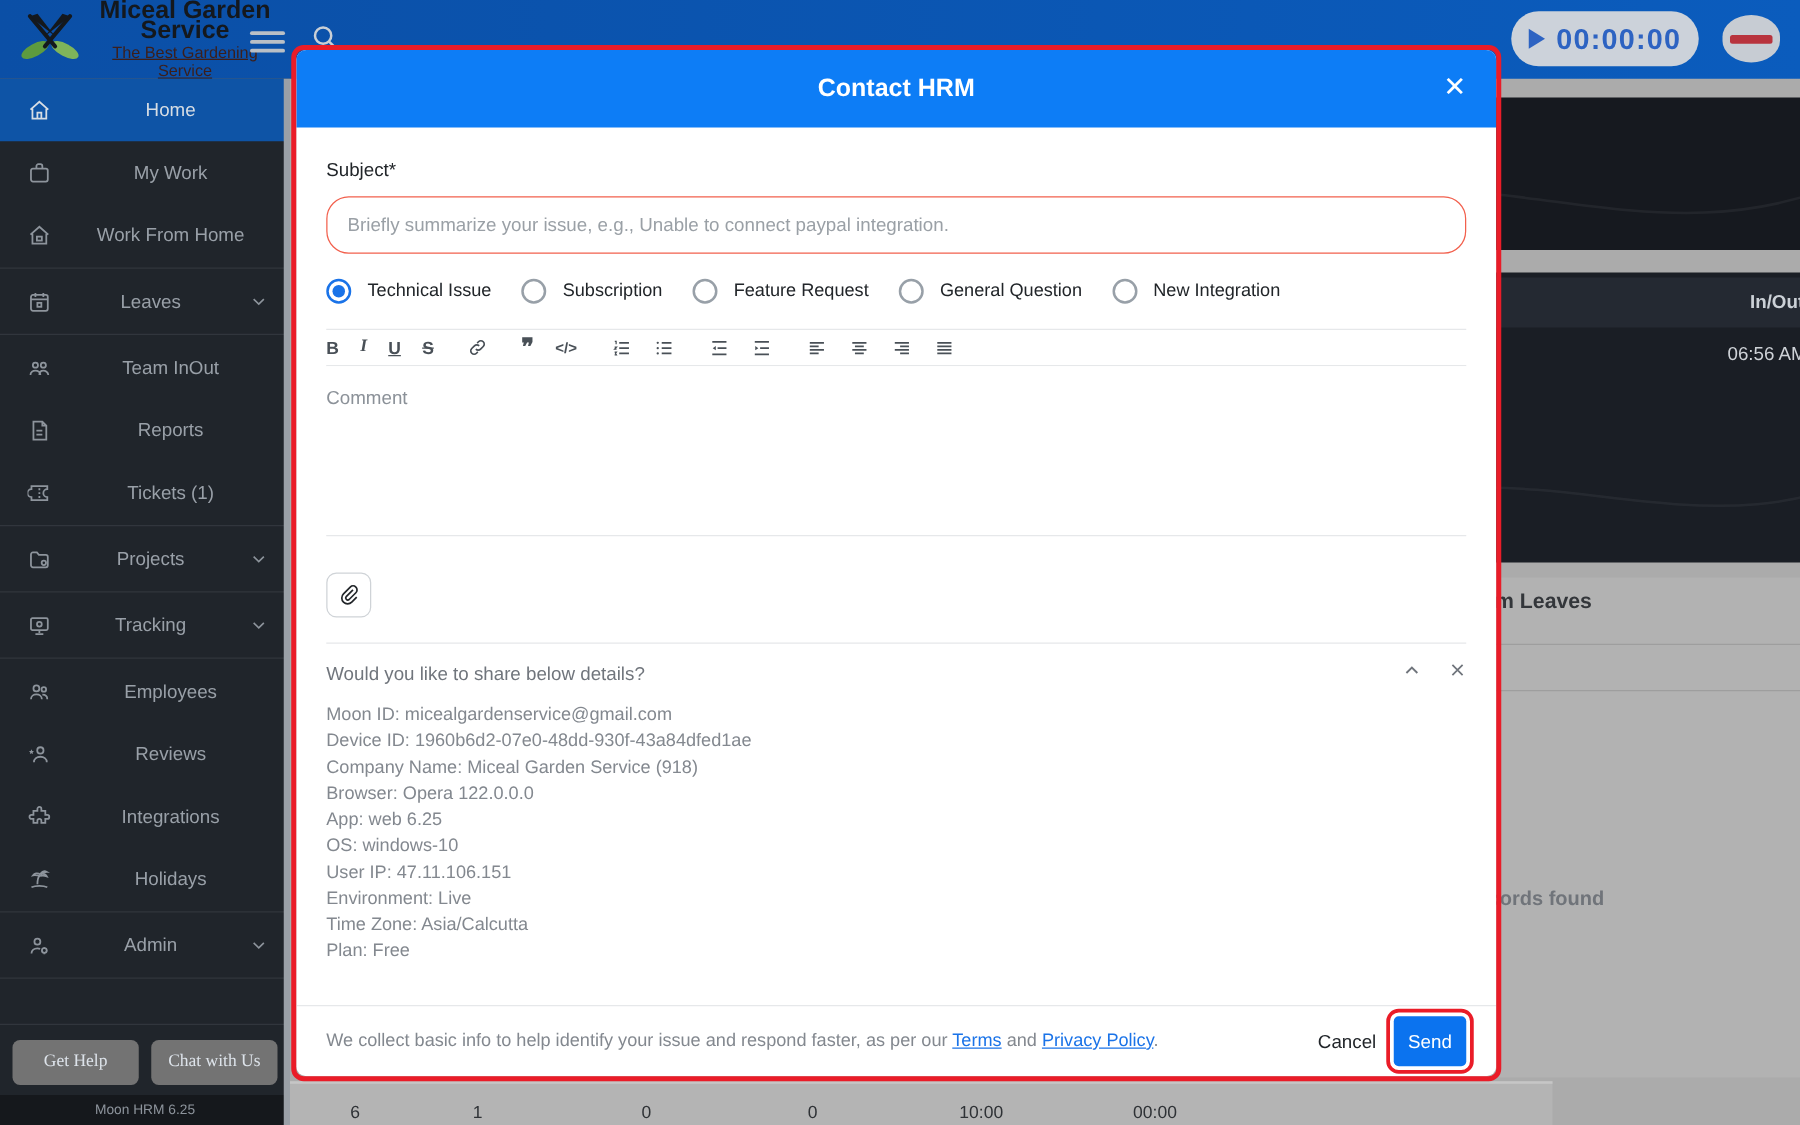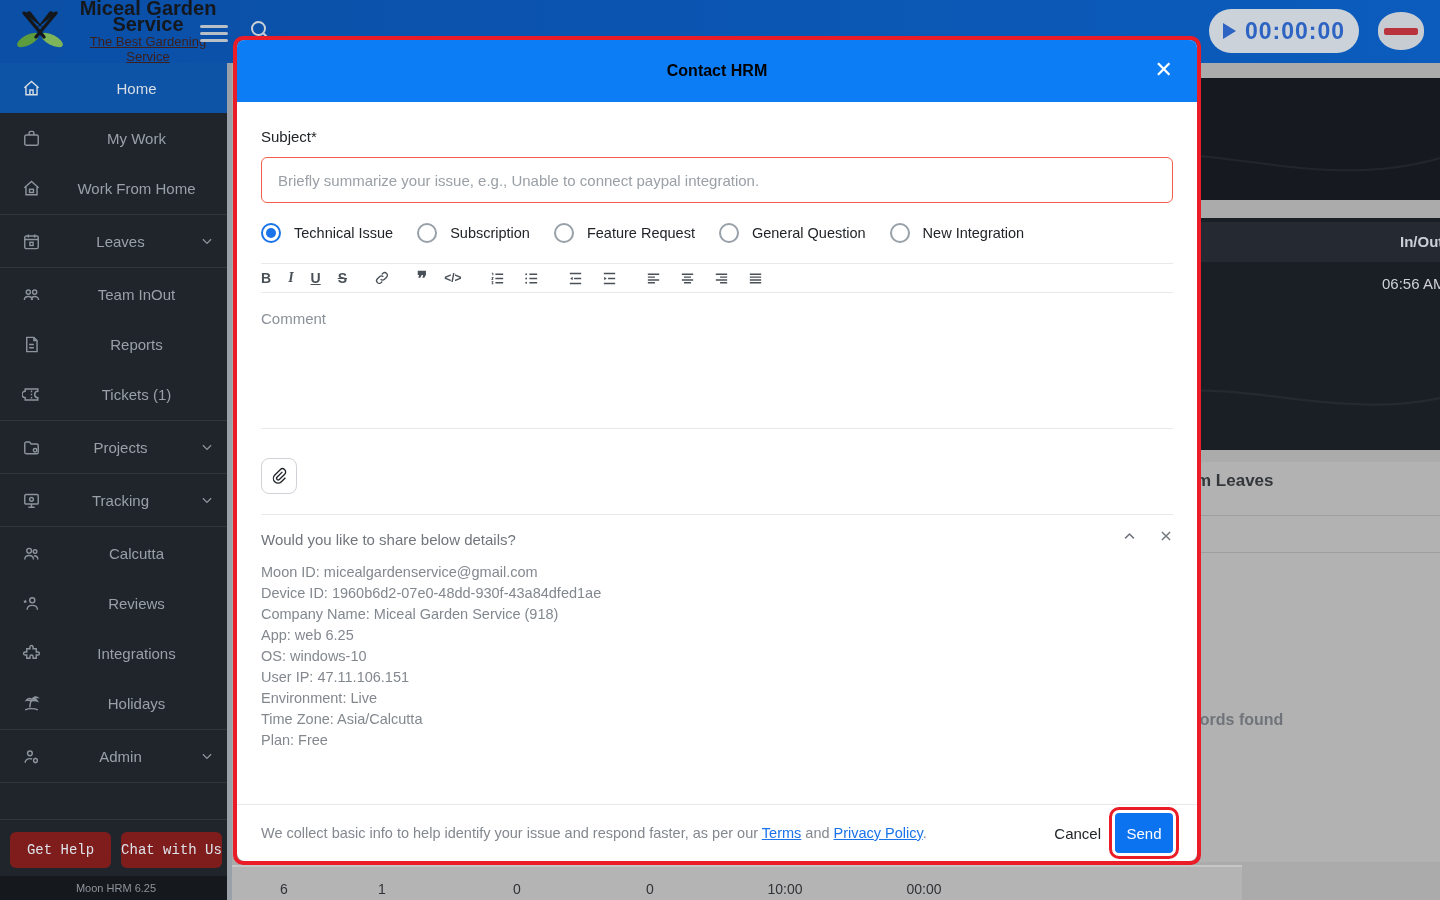--- a/index.html
+++ b/index.html
@@ -32,22 +32,22 @@
              z-index:6; display:flex; flex-direction:column; }
   .side-item { height:50px; display:flex; align-items:center; gap:18px; padding:0 18px 0 22px;
                color:#99a0a8; font-size:15px; cursor:pointer; flex:0 0 auto; }
   .side-item .lbl { flex:1;text-align:center; }
   .side-item svg { stroke:#8d949c; }
   .side-item.active { background:#0e54a6; color:#d6dde4; }
   .side-item.active svg { stroke:#d6dde4; }
   .side-div { height:1px; background:#31363d; margin:1px 0; flex:0 0 auto; }
   #side-bottom { margin-top:auto; border-top:1px solid #31363d; padding:12px 10px 8px 10px;
                  display:flex; gap:10px; }
-  .side-btn { flex:1; height:36px; background:#7f1d1d; color:#dde3ea; border:none; border-radius:6px;
-              font-size:14px; font-family:Liberation Mono, monospace; cursor:pointer; }
+  .side-btn { flex:1; height:36px; background:#737373; color:#dde3ea; border:none; border-radius:6px;
+              font-size:14px; font-family:Liberation Serif, serif; cursor:pointer; }
   #version-bar { height:24px; background:#15181c; color:#8d949c; font-size:11px;
                  display:flex; align-items:center; justify-content:center; flex:0 0 auto; }
   #sidebar-scrollbar { position:absolute; left:227px; top:63px; width:5px; height:837px; background:#9aa0a7; z-index:7; }
 
   
   #content { position:absolute; left:232px; top:63px; width:1208px; height:837px; background:#ababab; }
   .dark-card { position:absolute; background:#16191f; border-radius:10px; overflow:hidden; }
   #card-time { left:840px; top:15px; width:582px; height:122px; }
   #card-inout { left:840px; top:155px; width:582px; height:232px; background:#1a1e25; }
   #inout-head { position:absolute; left:0; top:4px; width:582px; height:40px; background:#242932;
@@ -67,25 +67,25 @@
                 border-top:2px solid #c6c6c6; }
   .brv { position:absolute; top:14px; transform:translateX(-50%); font-size:14px; color:#2f3236; }
 
   
   #annotation-box { position:absolute; left:233px; top:36px; width:968px; height:829px;
                     border:4px solid #ea1c28; border-radius:10px; z-index:20; pointer-events:none; }
   #modal { position:absolute; left:237px; top:40px; width:960px; height:821px; background:#ffffff;
            border-radius:8px; z-index:15; display:flex; flex-direction:column; overflow:hidden; }
   #modal-header { height:62px; background:#0d7df6; flex:0 0 auto; position:relative;
                   display:flex; align-items:center; justify-content:center; }
-  #modal-title { color:#000000; font-size:16px; font-weight:bold; }
+  #modal-title { color:#ffffff; font-size:20px; font-weight:bold; }
   #modal-close { position:absolute; right:24px; top:19px; color:#ffffff; font-size:22px; line-height:22px; cursor:pointer; }
   #modal-body { padding:0 24px; flex:1; display:flex; flex-direction:column; }
   #subject-label { margin-top:26px; font-size:15px; color:#212529; }
-  #subject-input { margin-top:12px; height:46px; width:100%; border:1px solid #f2604d; border-radius:6px;
+  #subject-input { margin-top:12px; height:46px; width:100%; border:1px solid #f2604d; border-radius:18px;
                    padding:0 16px; font-size:15px; font-family:inherit; color:#212529; outline:none; }
   #subject-input::placeholder { color:#9aa0a6; }
   #category-row { margin-top:20px; display:flex; align-items:center; gap:24px; }
   .cat { display:flex; align-items:center; gap:13px; cursor:pointer; }
   .radio { width:20px; height:20px; border-radius:50%; border:2px solid #98a0a8; flex:0 0 auto;
            display:flex; align-items:center; justify-content:center; }
   .cat.selected .radio { border-color:#1a73e8; }
   .radio .dot { width:10px; height:10px; border-radius:50%; background:#1a73e8; display:none; }
   .cat.selected .radio .dot { display:block; }
   .cat-label { font-size:14.5px; color:#212529; }
@@ -276,21 +276,21 @@
         <path d="M5 9l7 7 7-7"></path>
       </svg>
   </div>
   <div class="side-div"></div>
   <div class="side-item">
     <svg width="19" height="19" viewBox="0 0 24 24" fill="none" stroke-width="1.8">
         <circle cx="9" cy="8.5" r="3"></circle>
         <circle cx="16.5" cy="9.5" r="2.3"></circle>
         <path d="M3.5 19.5c0-3.3 2.6-5 5.5-5s5.5 1.7 5.5 5M15 14.8c2.6 0 5 1.5 5 4.7"></path>
       </svg>
-    <span class="lbl">Calcutta</span>
+    <span class="lbl">Employees</span>
   </div>
   <div class="side-item">
     <svg width="19" height="19" viewBox="0 0 24 24" fill="none" stroke-width="1.8">
         <circle cx="13" cy="8" r="3.2"></circle>
         <path d="M6.5 20c0-3.6 3-5.6 6.5-5.6S19.5 16.4 19.5 20"></path>
         <path d="M4 6.8l.8 1.7 1.8.2-1.4 1.2.4 1.8L4 10.8l-1.6.9.4-1.8-1.4-1.2 1.8-.2z" fill="currentColor" stroke="none" style="fill:#8d949c"></path>
       </svg>
     <span class="lbl">Reviews</span>
   </div>
   <div class="side-item">
@@ -445,20 +445,21 @@
         <span class="dicon">
           <svg width="14" height="14" viewBox="0 0 24 24" fill="none" stroke="#70757c" stroke-width="2.4">
               <path d="M5 5l14 14M19 5L5 19"></path>
             </svg>
         </span>
       </div>
       <div id="details-lines">
         <div class="dline">Moon ID: micealgardenservice@gmail.com</div>
         <div class="dline">Device ID: 1960b6d2-07e0-48dd-930f-43a84dfed1ae</div>
         <div class="dline">Company Name: Miceal Garden Service (918)</div>
+        <div class="dline">Browser: Opera 122.0.0.0</div>
         <div class="dline">App: web 6.25</div>
         <div class="dline">OS: windows-10</div>
         <div class="dline">User IP: 47.11.106.151</div>
         <div class="dline">Environment: Live</div>
         <div class="dline">Time Zone: Asia/Calcutta</div>
         <div class="dline">Plan: Free</div>
       </div>
     </div>
   </div>
 

